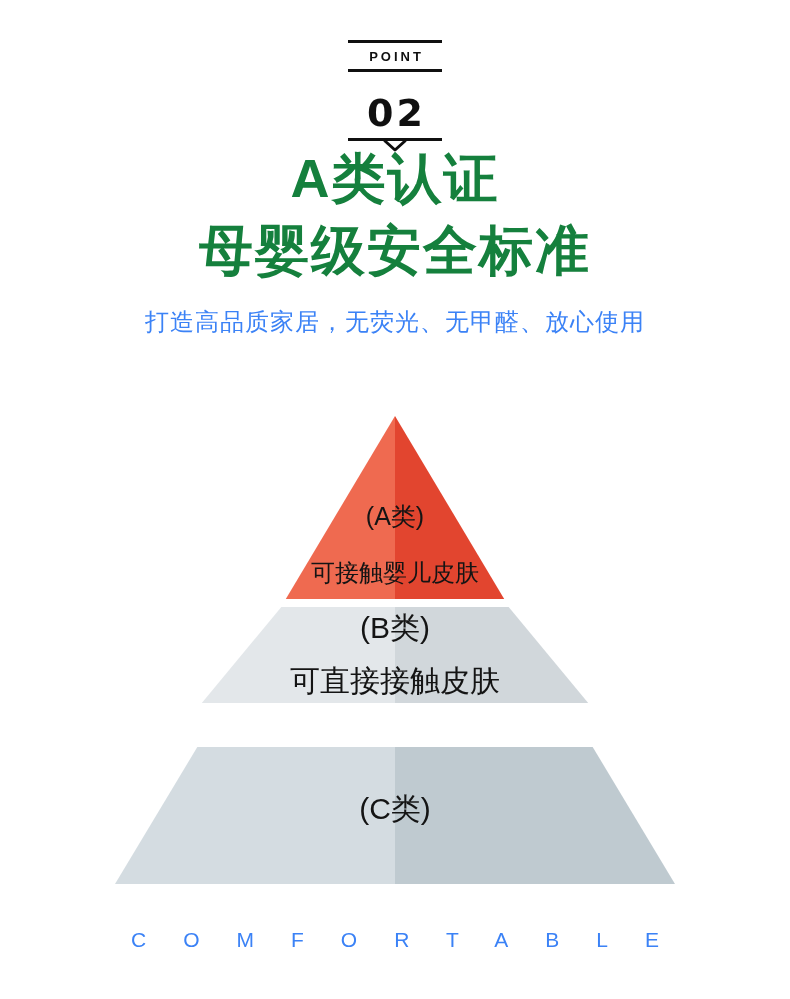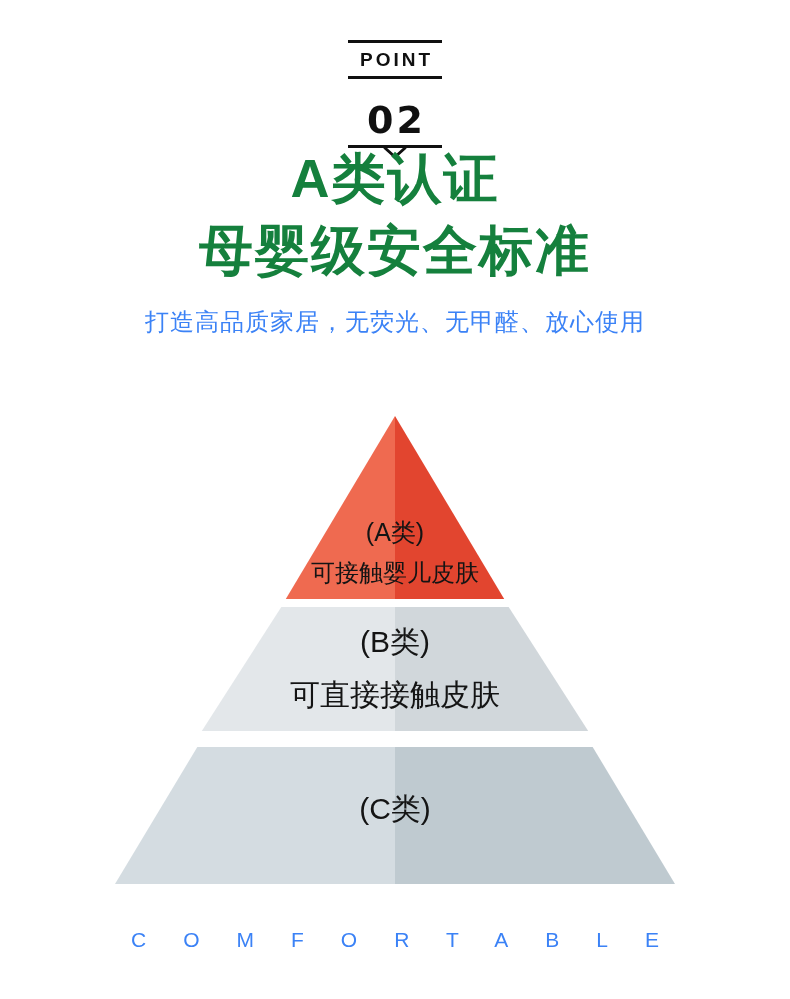--- a/index.html
+++ b/index.html
@@ -26,21 +26,21 @@
     text-align: center;
     color: #101010;
   }
   .badge .bar {
     height: 3px;
     background: #101010;
   }
   .badge .label {
     display: block;
     font-weight: bold;
-    font-size: 19px;
+    font-size: 13px;
     letter-spacing: 3px;
     padding: 6px 0 5px 3px;
   }
   .badge .number {
     display: block;
     font-weight: bold;
     font-family: "DejaVu Sans", sans-serif;
     font-size: 38px;
     letter-spacing: 3px;
     padding: 19px 0 3px 3px;
@@ -94,31 +94,31 @@
   .tier-a {
     top: 0;
     height: 183px;
     clip-path: polygon(50% 0%, 30.5% 100%, 69.5% 100%);
     justify-content: flex-end;
     padding-bottom: 10px;
     box-sizing: border-box;
   }
   .tier-b {
     top: 191px;
-    height: 124px;
+    height: 96px;
     clip-path: polygon(29.7% 0%, 70.3% 0%, 84.5% 100%, 15.5% 100%);
     justify-content: center;
   }
   .tier-c {
     top: 331px;
     height: 137px;
     clip-path: polygon(14.7% 0%, 85.3% 0%, 100% 100%, 0% 100%);
     justify-content: center;
   }
-  .tier-a .grade { font-size: 25px; margin-bottom: 8px; }
+  .tier-a .grade { font-size: 25px; margin-bottom: 24px; }
   .tier-a .desc  { font-size: 24px; }
   .tier-b .grade, .tier-c .grade { font-size: 30px; margin-bottom: 12px; }
   .tier-b .desc,  .tier-c .desc  { font-size: 30px; }
 
   
   .footer {
     position: absolute;
     top: 928px;
     left: 0;
     width: 100%;

